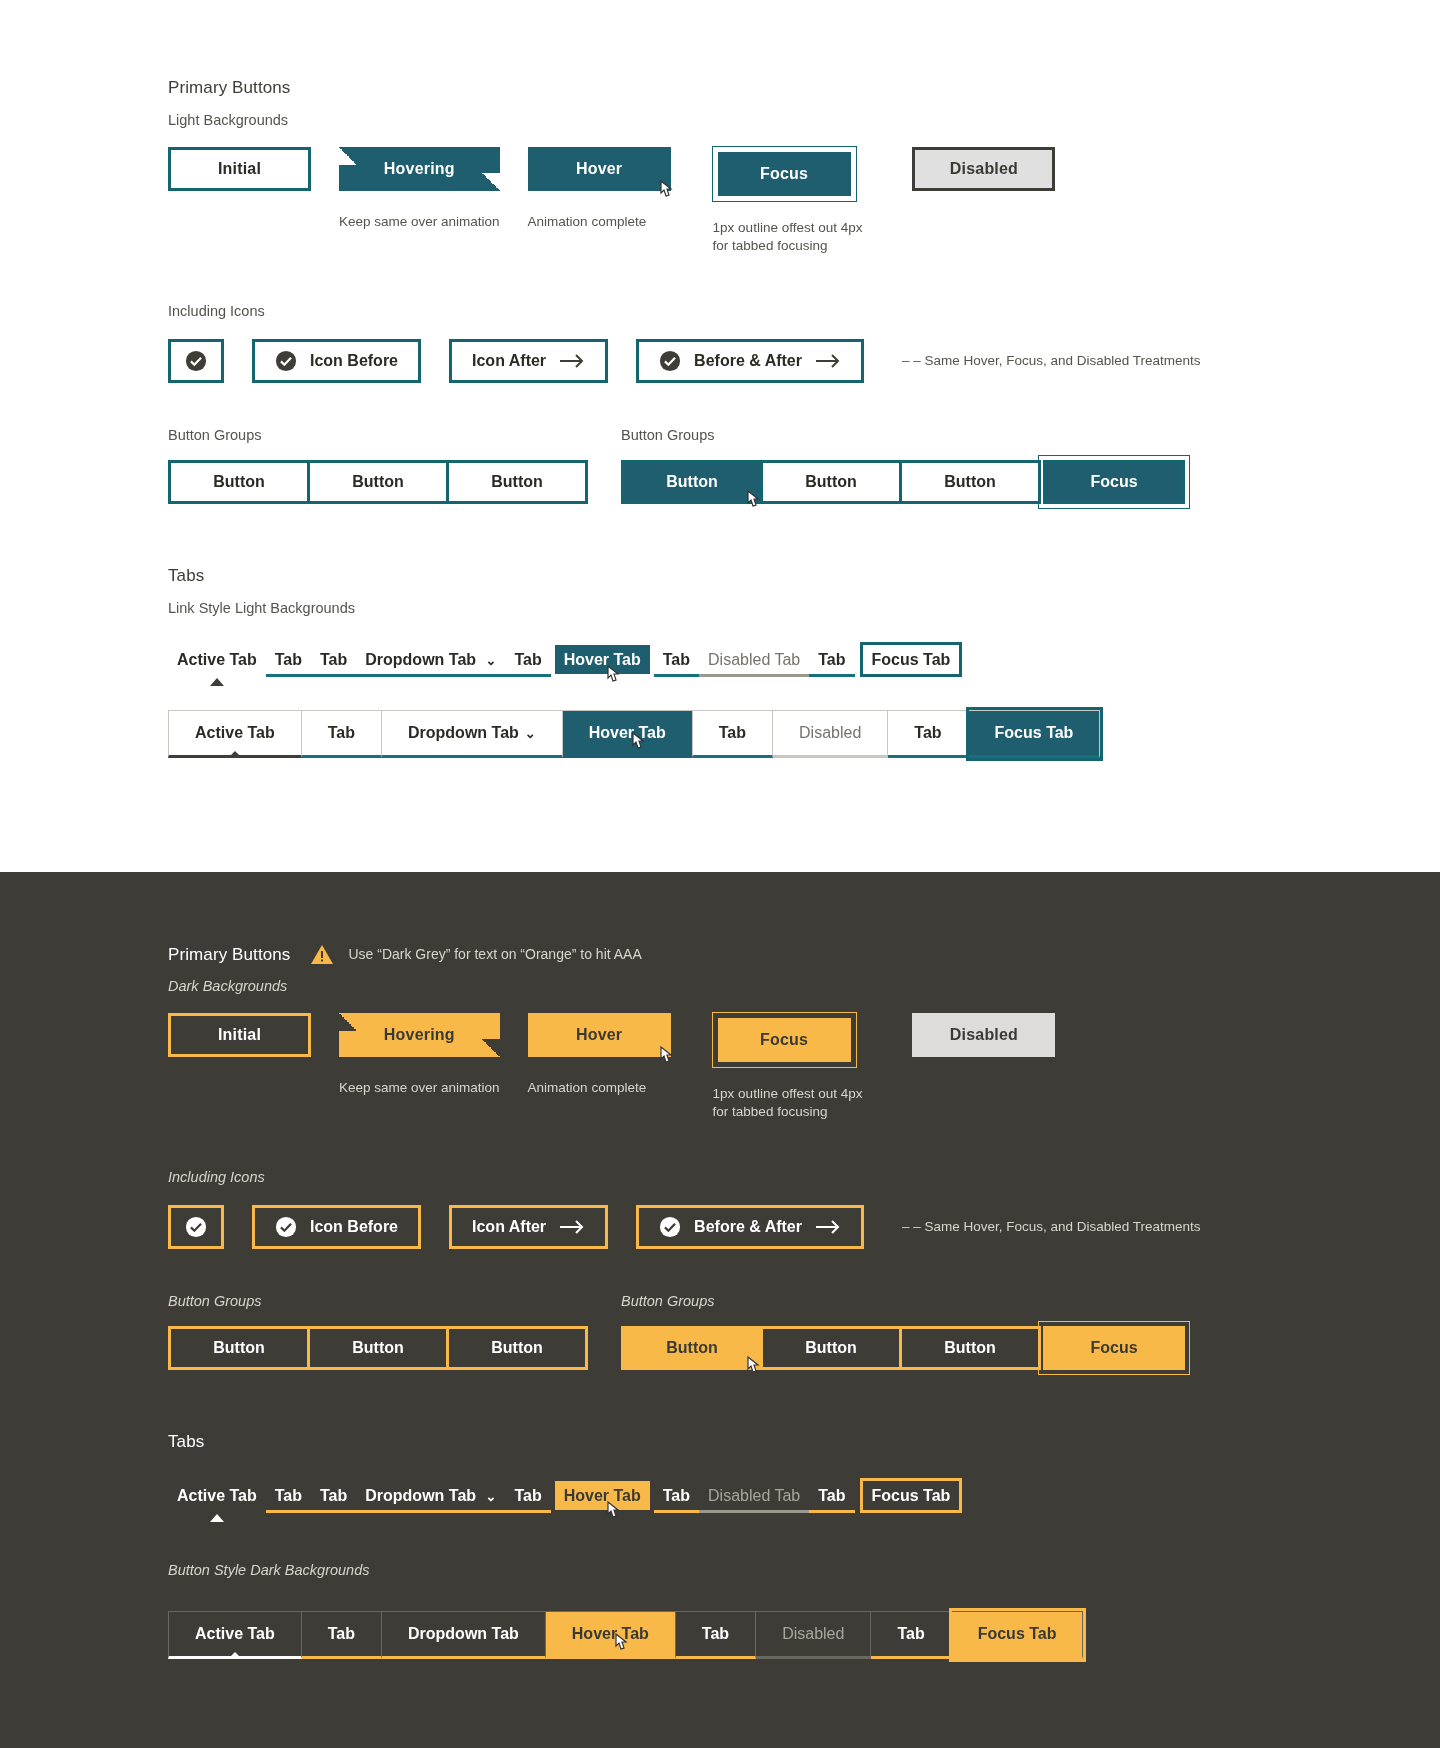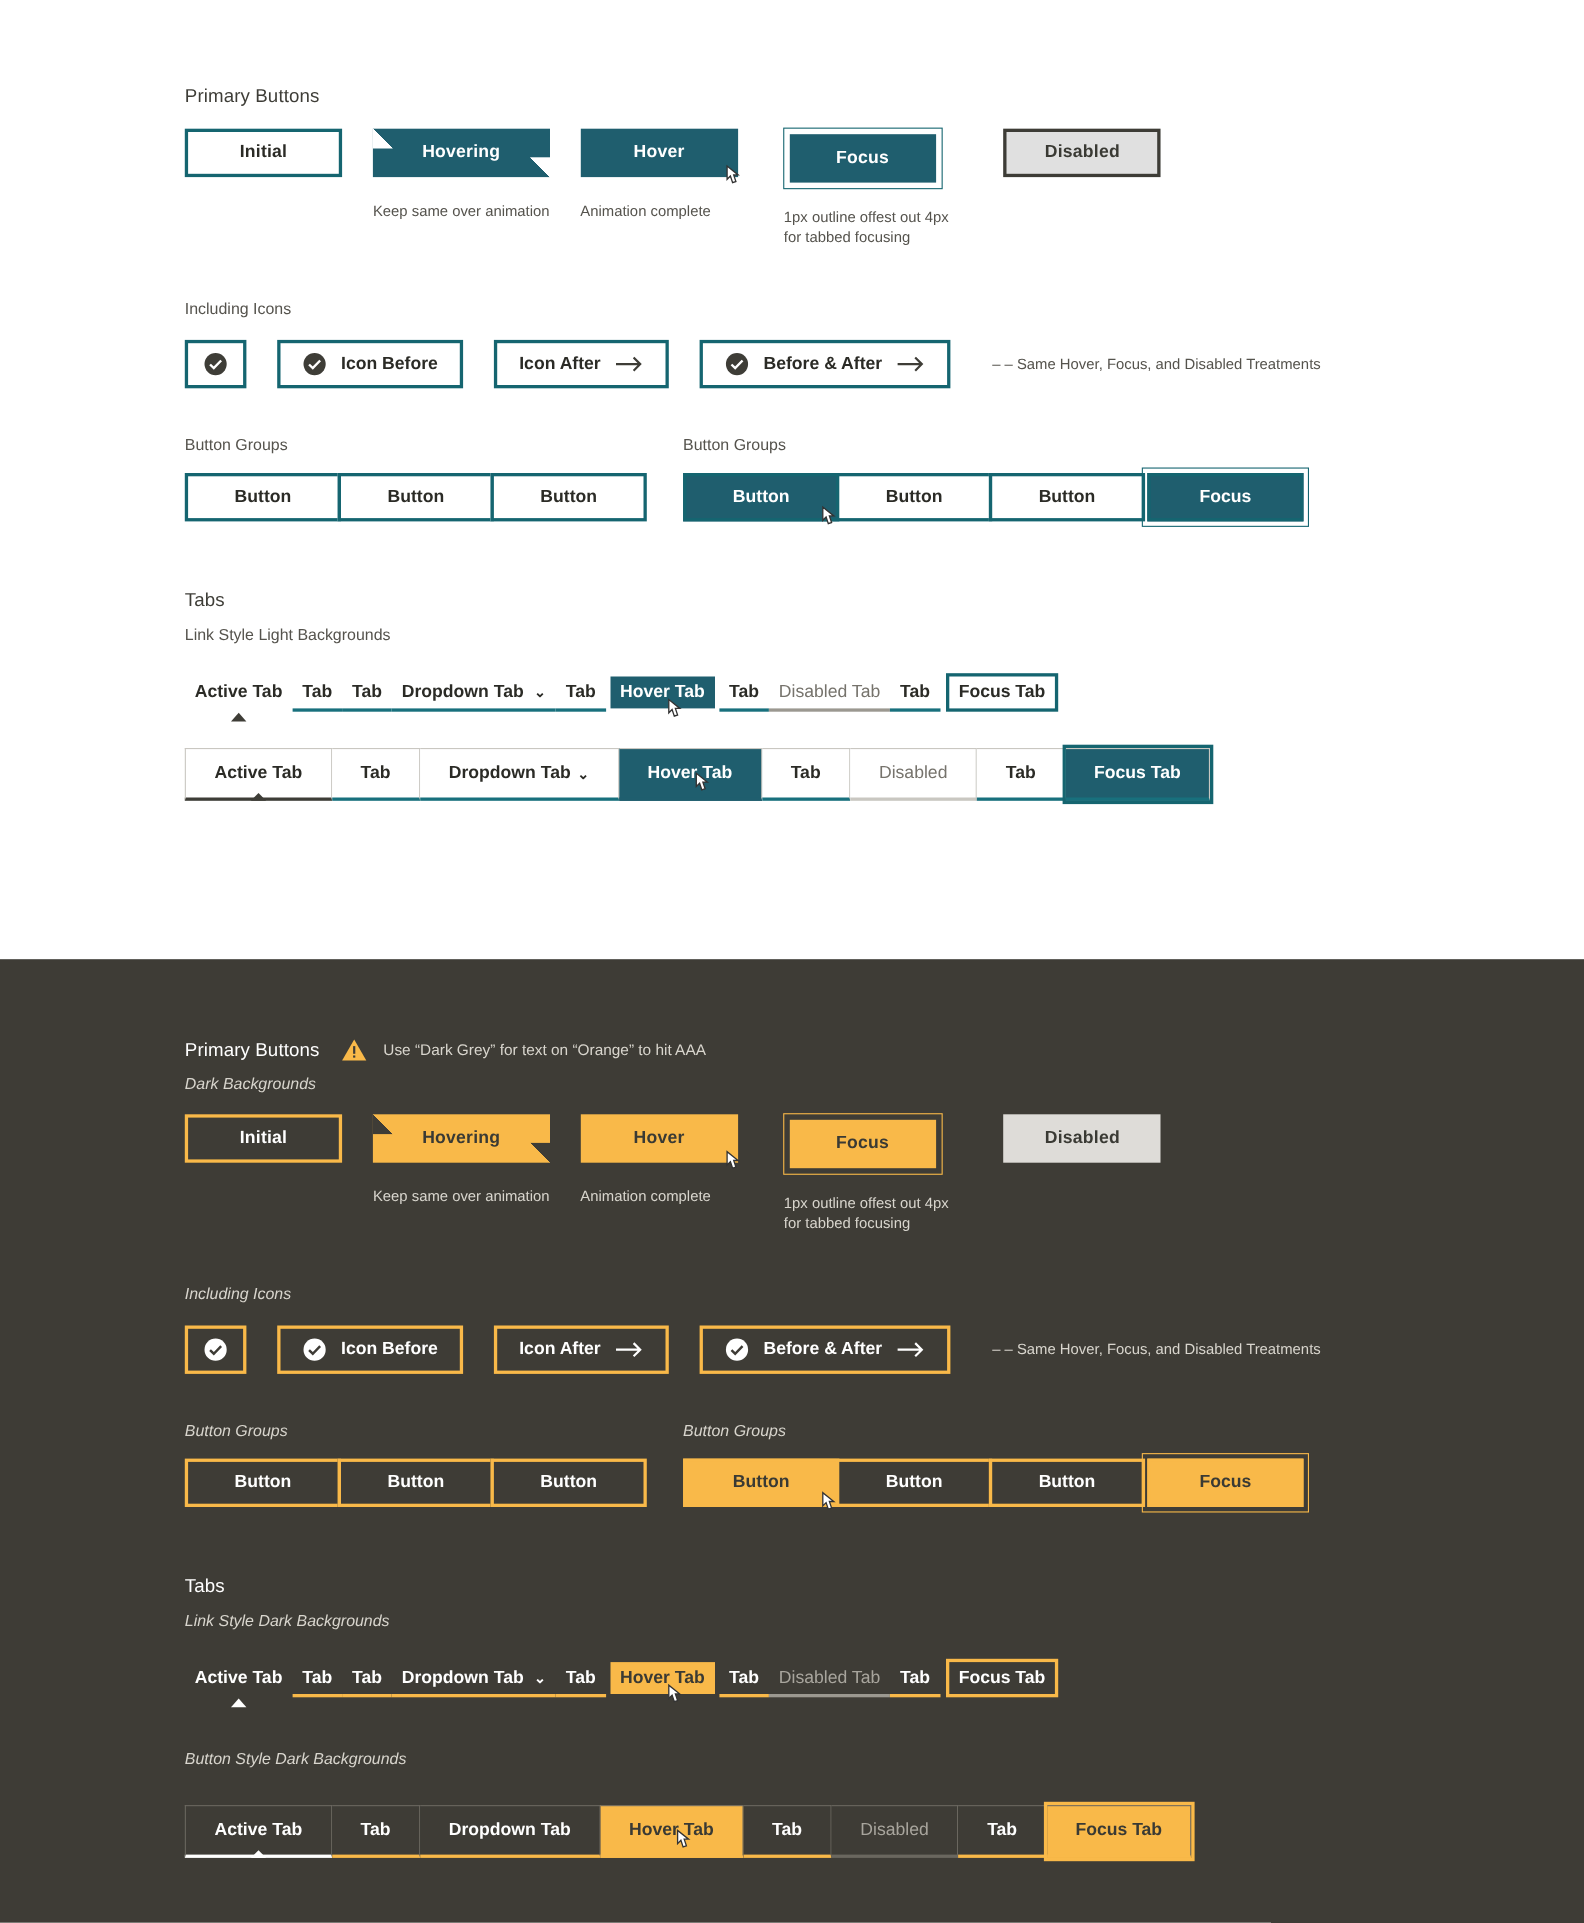--- a/index.html
+++ b/index.html
@@ -109,20 +109,21 @@
   .btabs.d .btab.dis { color:#a8a59d; font-weight:normal; border-bottom:3px solid #6a675f; }
   .bfocus-l { outline:3px solid #156570; background:#1f5e6e !important; color:#fff !important; z-index:2; }
   .bfocus-d { outline:3px solid #f9b949; background:#f9b949 !important; color:#3a3a34 !important; z-index:2; }
 </style>
 </head>
 <body>
 
 <div class="section light" style="height:872px;padding-top:78px;">
 
   <div class="h2">Primary Buttons</div>
+  <div class="sub" style="margin-top:14px;">Light Backgrounds</div>
 
   <div class="row" style="margin-top:19px;gap:28px;">
     <div>
       <div class="btn btn-initial-l">
         <span>Initial</span>
       </div>
     </div>
     <div>
       <div class="btn btn-fill-l notch-tl notch-br nl">
         <span>Hovering</span>
@@ -406,21 +407,20 @@
       <div class="gb">
           <span>Button</span>
         </div>
       <div class="gb gfocus-d" style="margin-left:2px;">
           <span>Focus</span>
         </div>
     </div>
   </div>
 
   <div class="h2 on-dark" style="margin-top:62px;">Tabs</div>
-  <div class="sub on-dark" style="margin-top:14px;">Link Style Dark Backgrounds</div>
 
   <div class="ltabs d" style="margin-top:29px;">
     <div class="ltab">
       <span>Active Tab</span>
       <span class="tri d"></span>
     </div>
     <div class="ltab ul"><span>Tab</span></div>
     <div class="ltab ul"><span>Tab</span></div>
     <div class="ltab ul">
       <span>Dropdown Tab</span>

